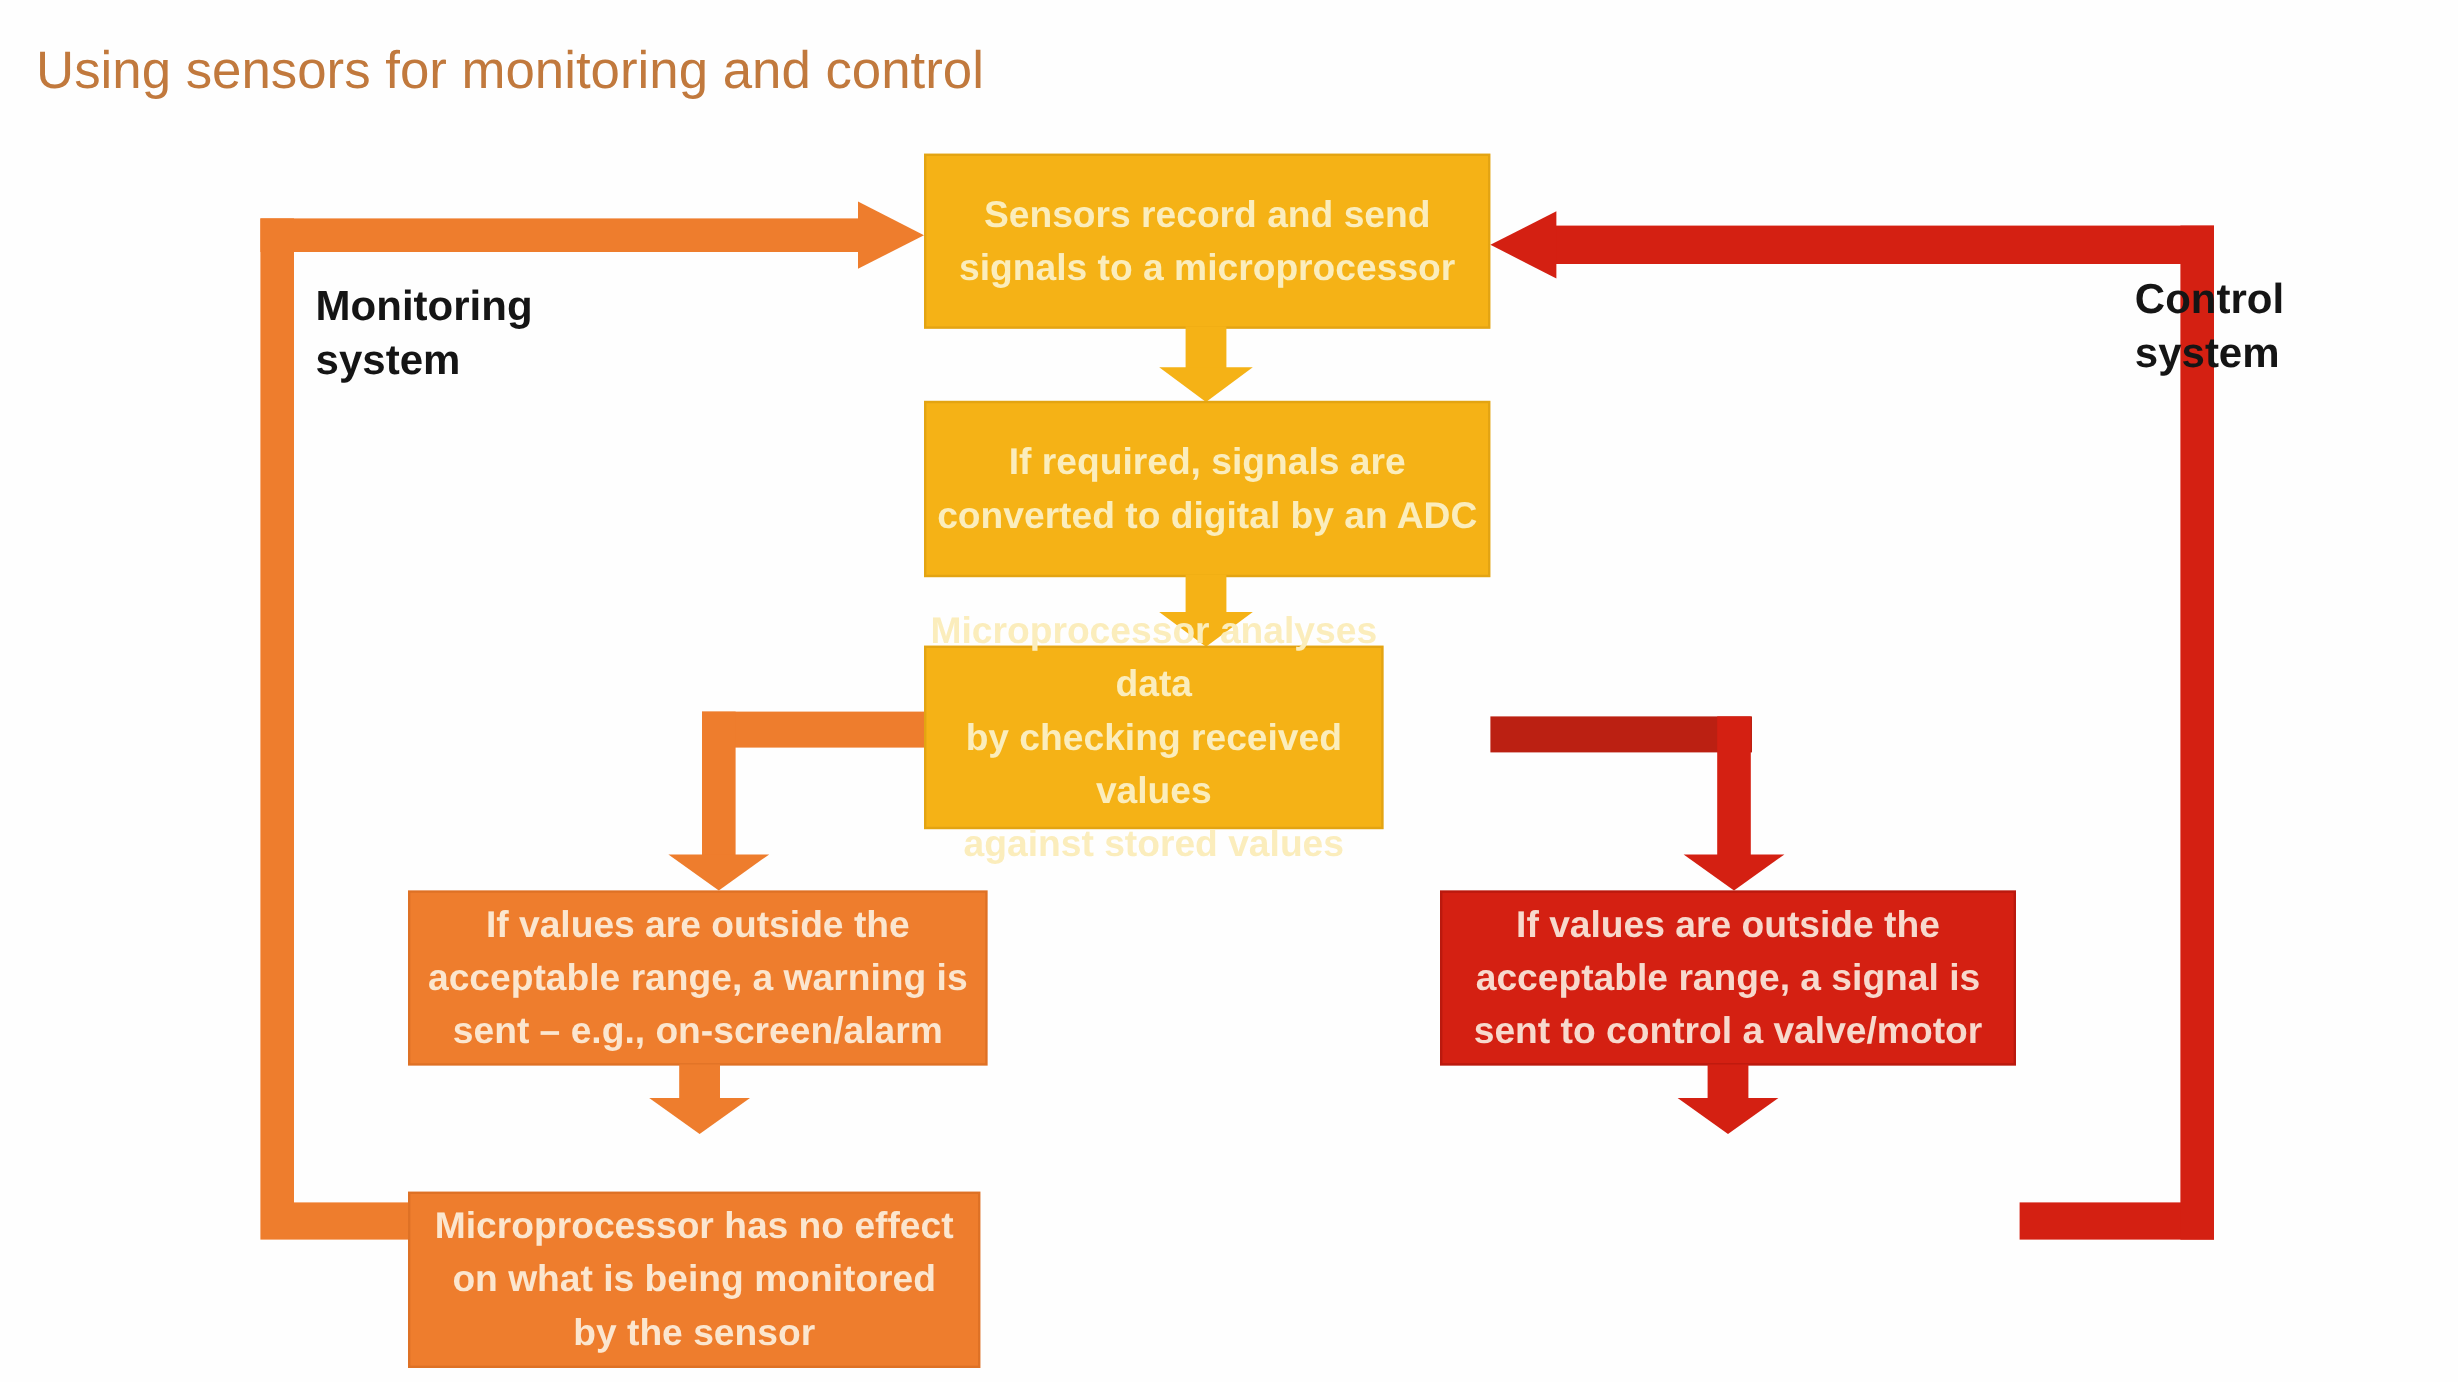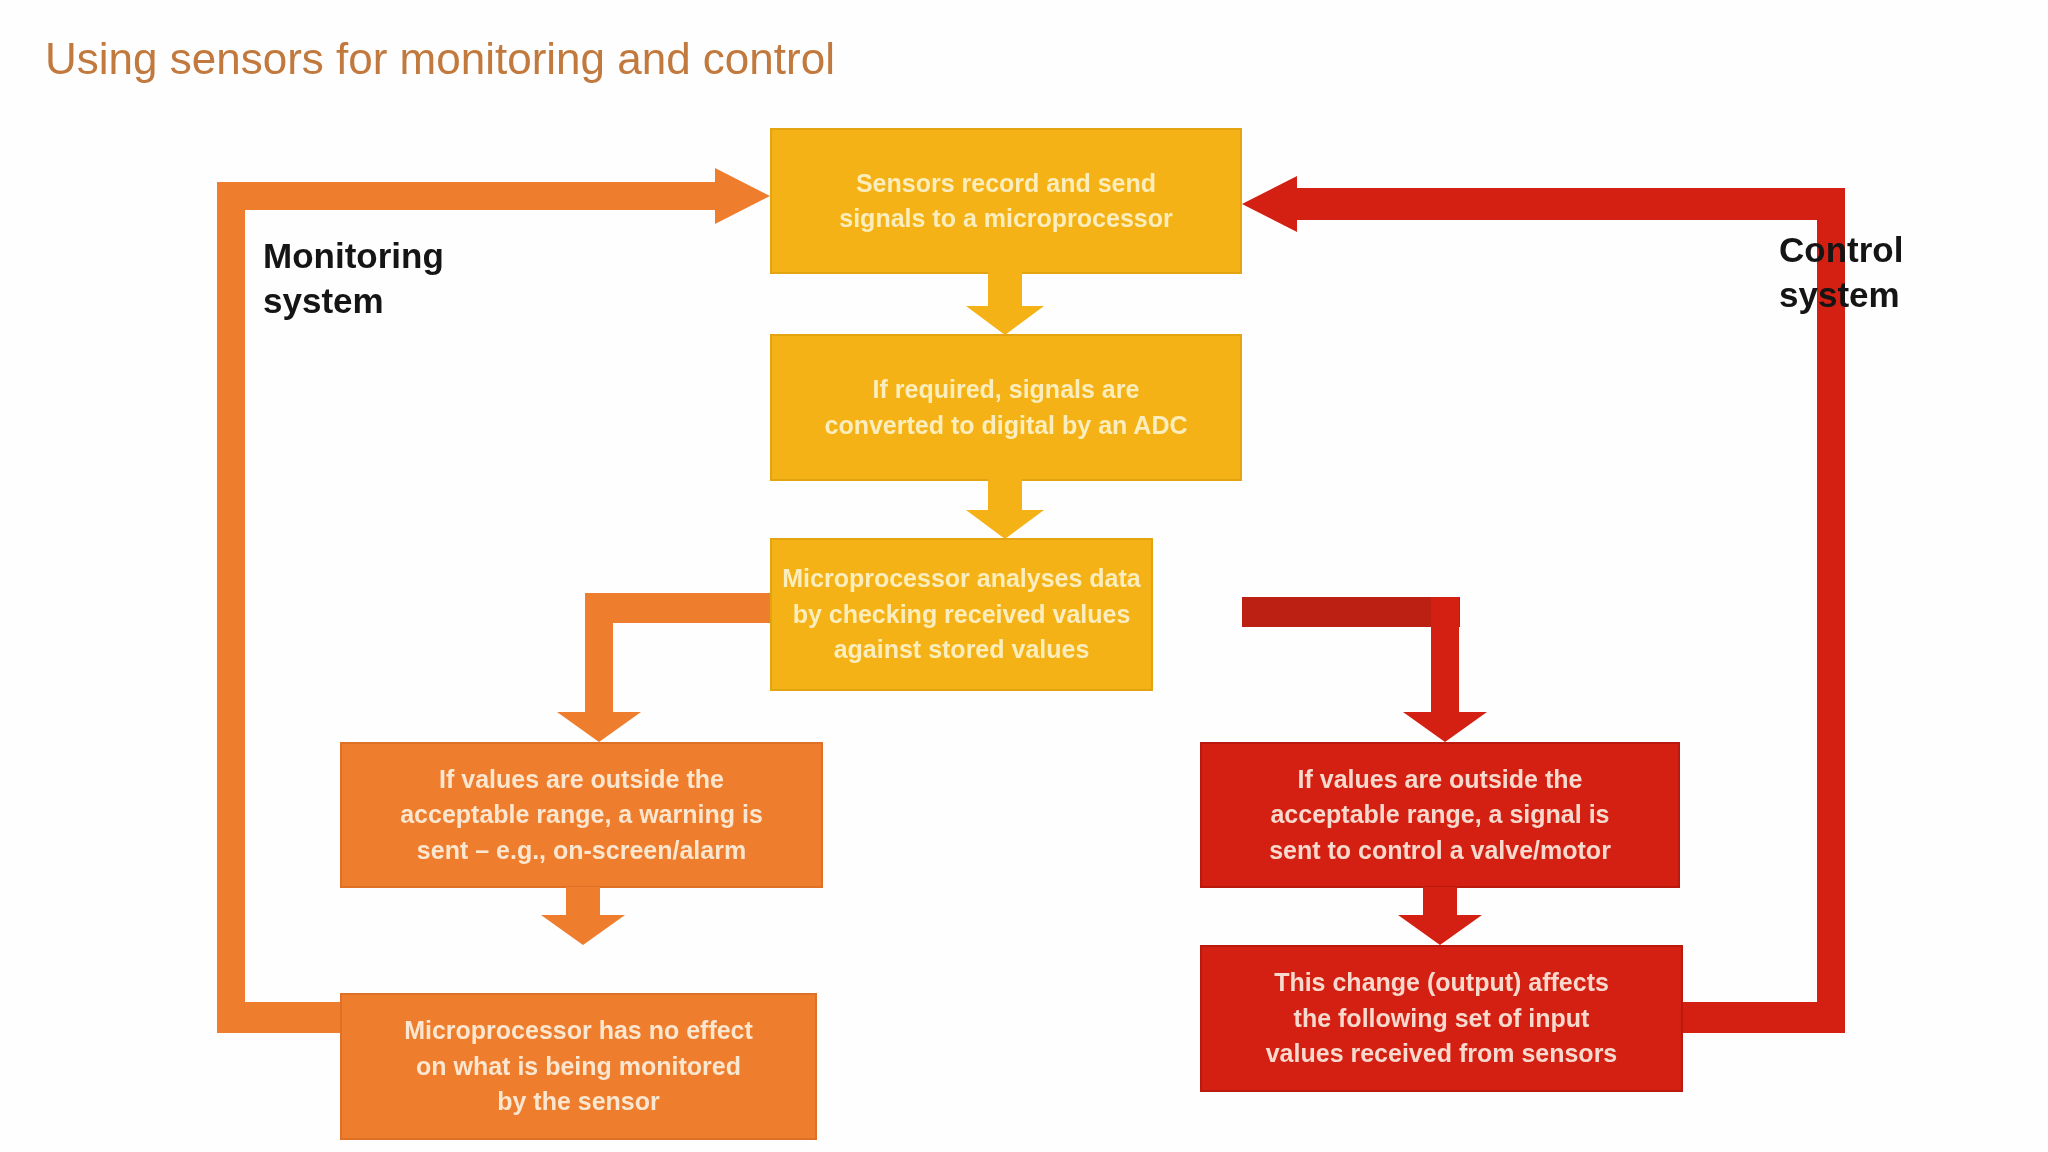--- a/index.html
+++ b/index.html
@@ -5,27 +5,27 @@
   :root{
     --gold:#F5B216; --orange:#EE7D2D; --red:#D42012; --red-dark:#BB2012;
     --title:#C1793D; --label:#151515;
   }
   *{box-sizing:border-box; margin:0; padding:0;}
   html,body{background:#ffffff;}
   body{font-family:"Liberation Sans", sans-serif;}
   #canvas{position:relative; width:2048px; height:1152px; background:#fefefe; overflow:hidden;}
 
   .title{
-    position:absolute; left:45px; top:34px;
+    position:absolute; left:30px; top:34px;
     font-size:44px; font-weight:400; color:var(--title); letter-spacing:0;
   }
 
   .box{
     position:absolute; display:flex; align-items:center; justify-content:center;
-    text-align:center; white-space:pre-line; font-weight:700; font-size:25px; line-height:1.42;
+    text-align:center; white-space:pre-line; font-weight:700; font-size:31px; line-height:1.42;
   }
   .box.gold{ background:var(--gold); color:#FBEDBC; border:2px solid rgba(150,100,0,.18); }
   .box.orange{ background:var(--orange); color:#FBE6CF; border:2px solid rgba(140,55,0,.16); }
   .box.red{ background:var(--red); color:#F7D9CD; border:2px solid rgba(95,0,0,.22); }
 
   .seg{ position:absolute; }
   .seg.gold{ background:var(--gold); }
   .seg.orange{ background:var(--orange); }
   .seg.red{ background:var(--red); }
   .seg.red-dark{ background:var(--red-dark); }
@@ -92,23 +92,20 @@
   <div class="seg red" style="left:1431px; top:597px; width:28px; height:116px;"></div>
   <div class="tri down-red" style="left:1403px; top:712px;"></div>
 
   <div class="box red" style="left:1200px; top:742px; width:480px; height:146px;">If values are outside the
 acceptable range, a signal is
 sent to control a valve/motor</div>
 
   <div class="seg red" style="left:1423px; top:887px; width:34px; height:30px;"></div>
   <div class="tri down-red" style="left:1398px; top:915px;"></div>
 
-  <div class="box red" style="left:1200px; top:945px; width:483px; height:147px;">This change (output) affects
-the following set of input
-values received from sensors</div>
 
   <div class="seg red" style="left:1683px; top:1002px; width:162px; height:31px;"></div>
   <div class="seg red" style="left:1817px; top:188px; width:28px; height:845px;"></div>
   <div class="seg red" style="left:1294px; top:188px; width:551px; height:32px;"></div>
   <div class="tri left-red" style="left:1242px; top:176px;"></div>
 
   <div class="syslabel" style="left:1779px; top:228px;">Control
 system</div>
 
 

